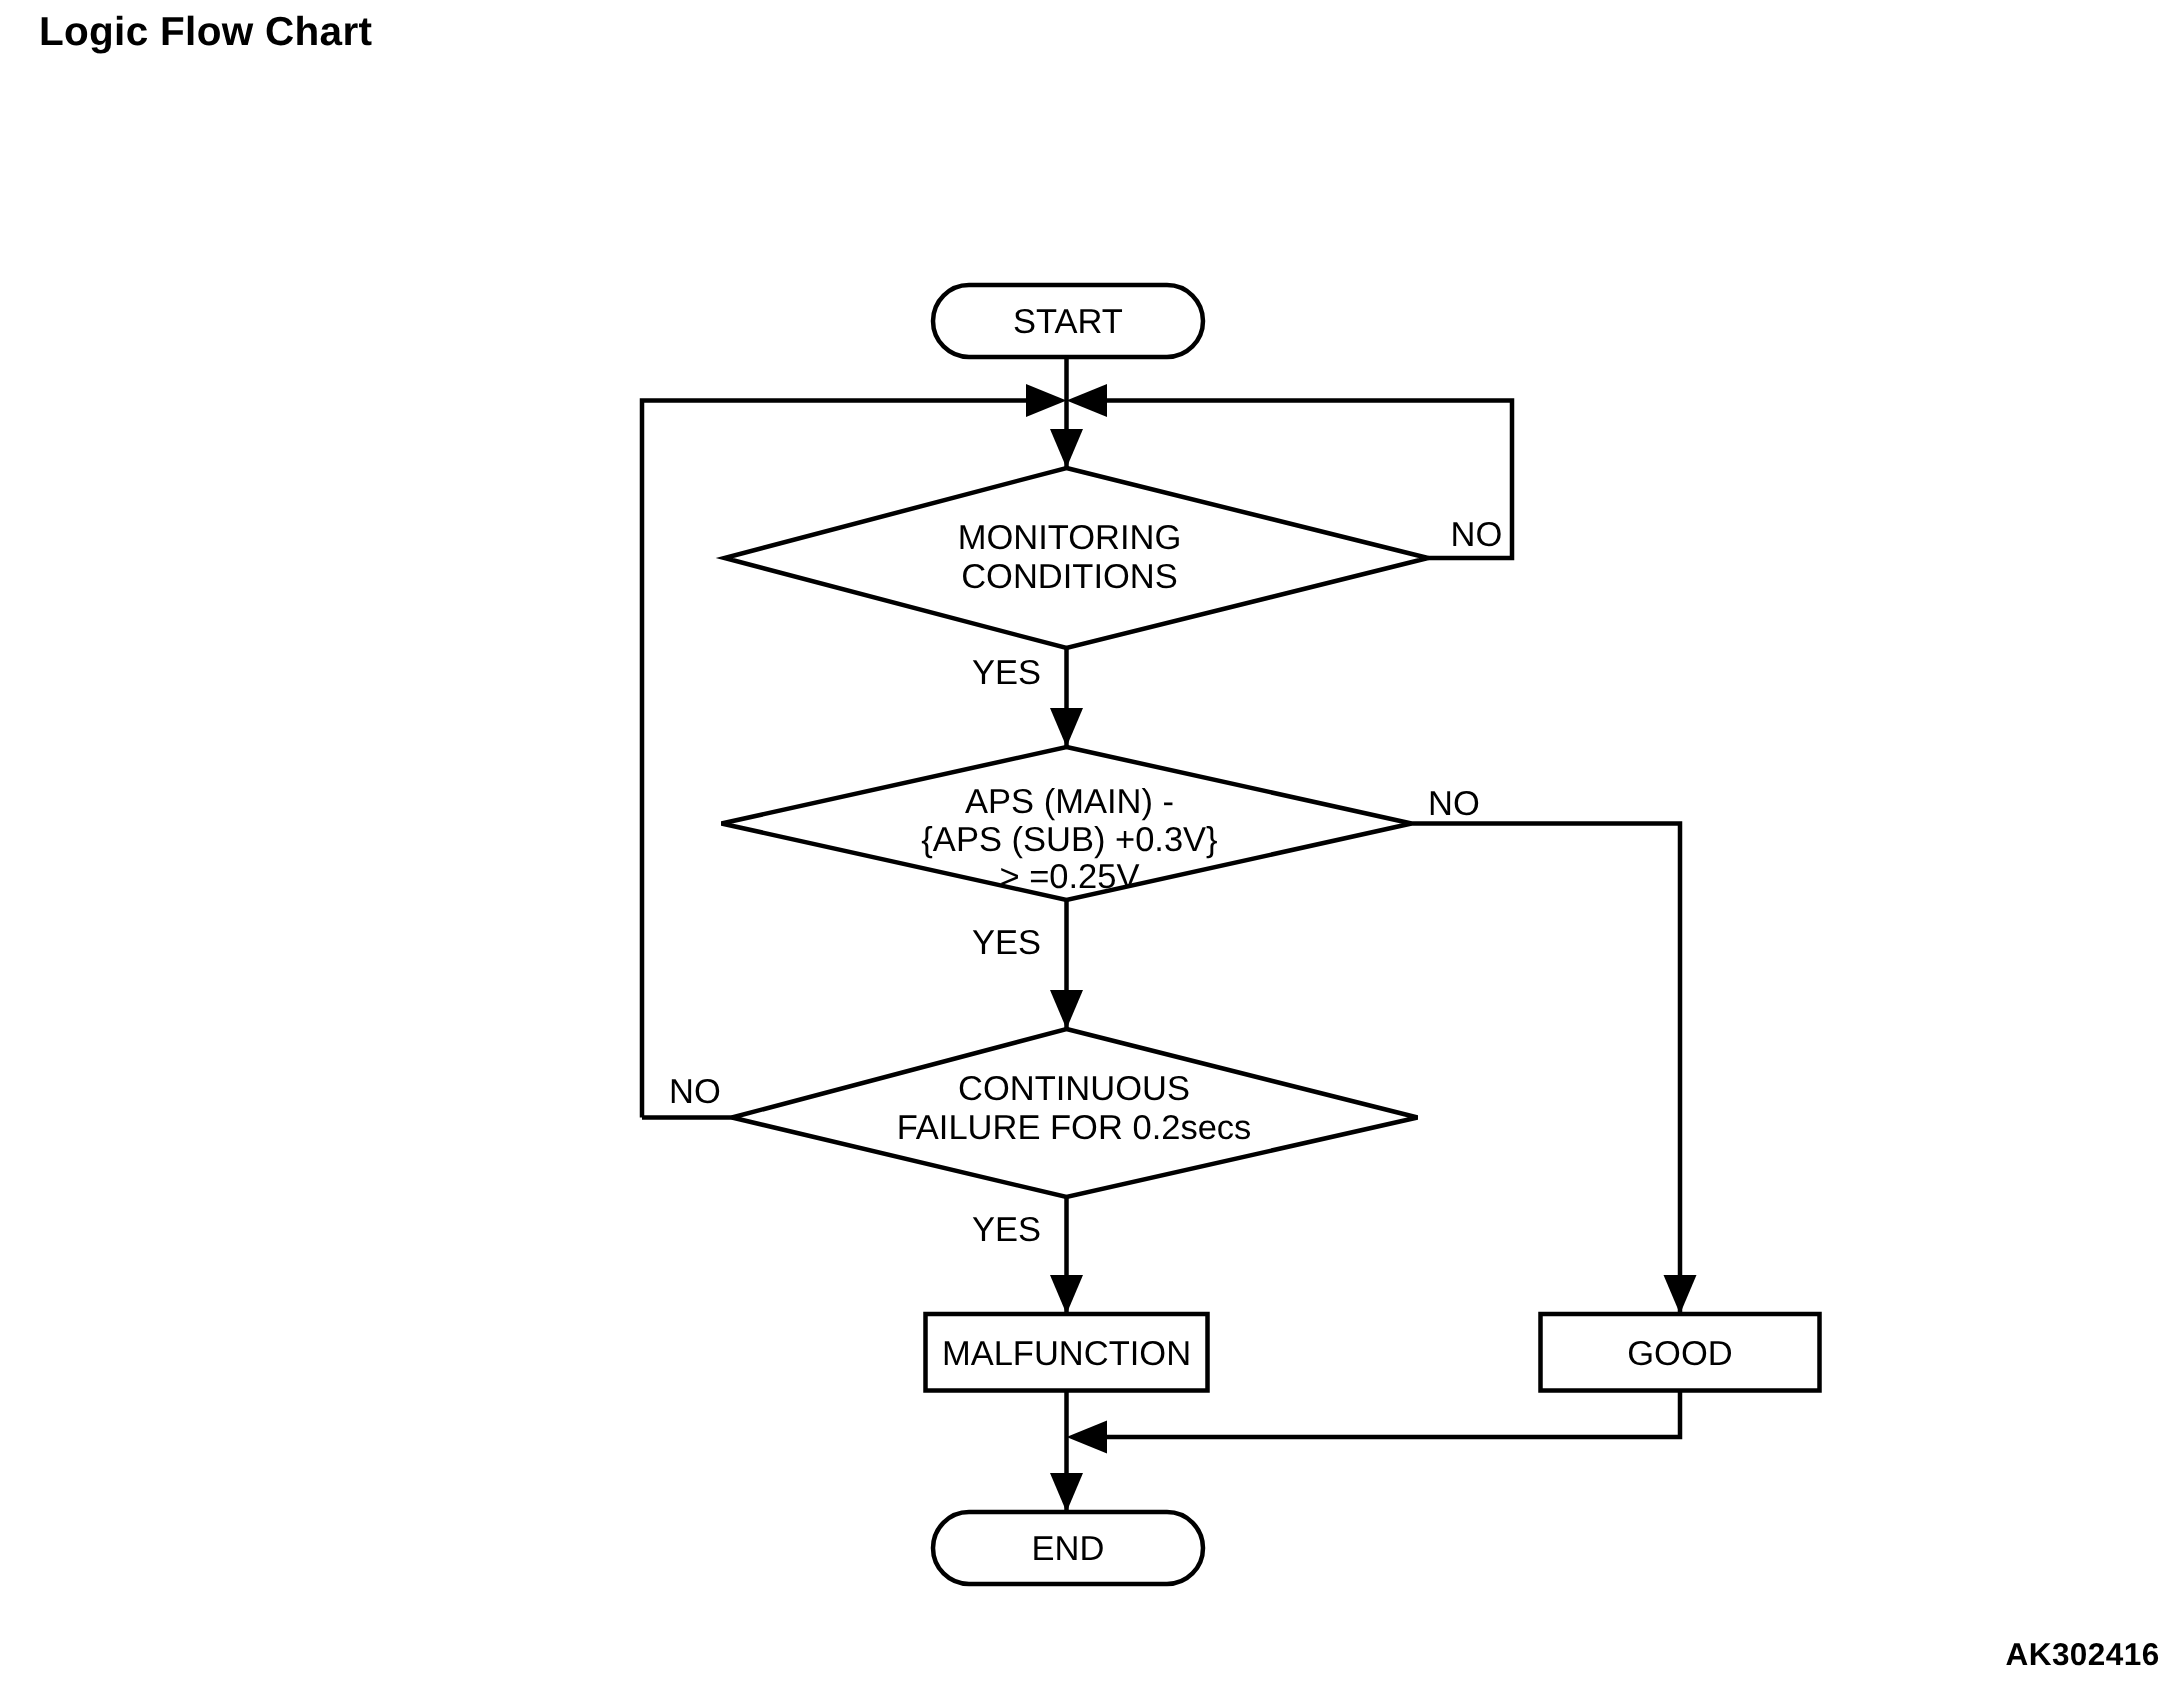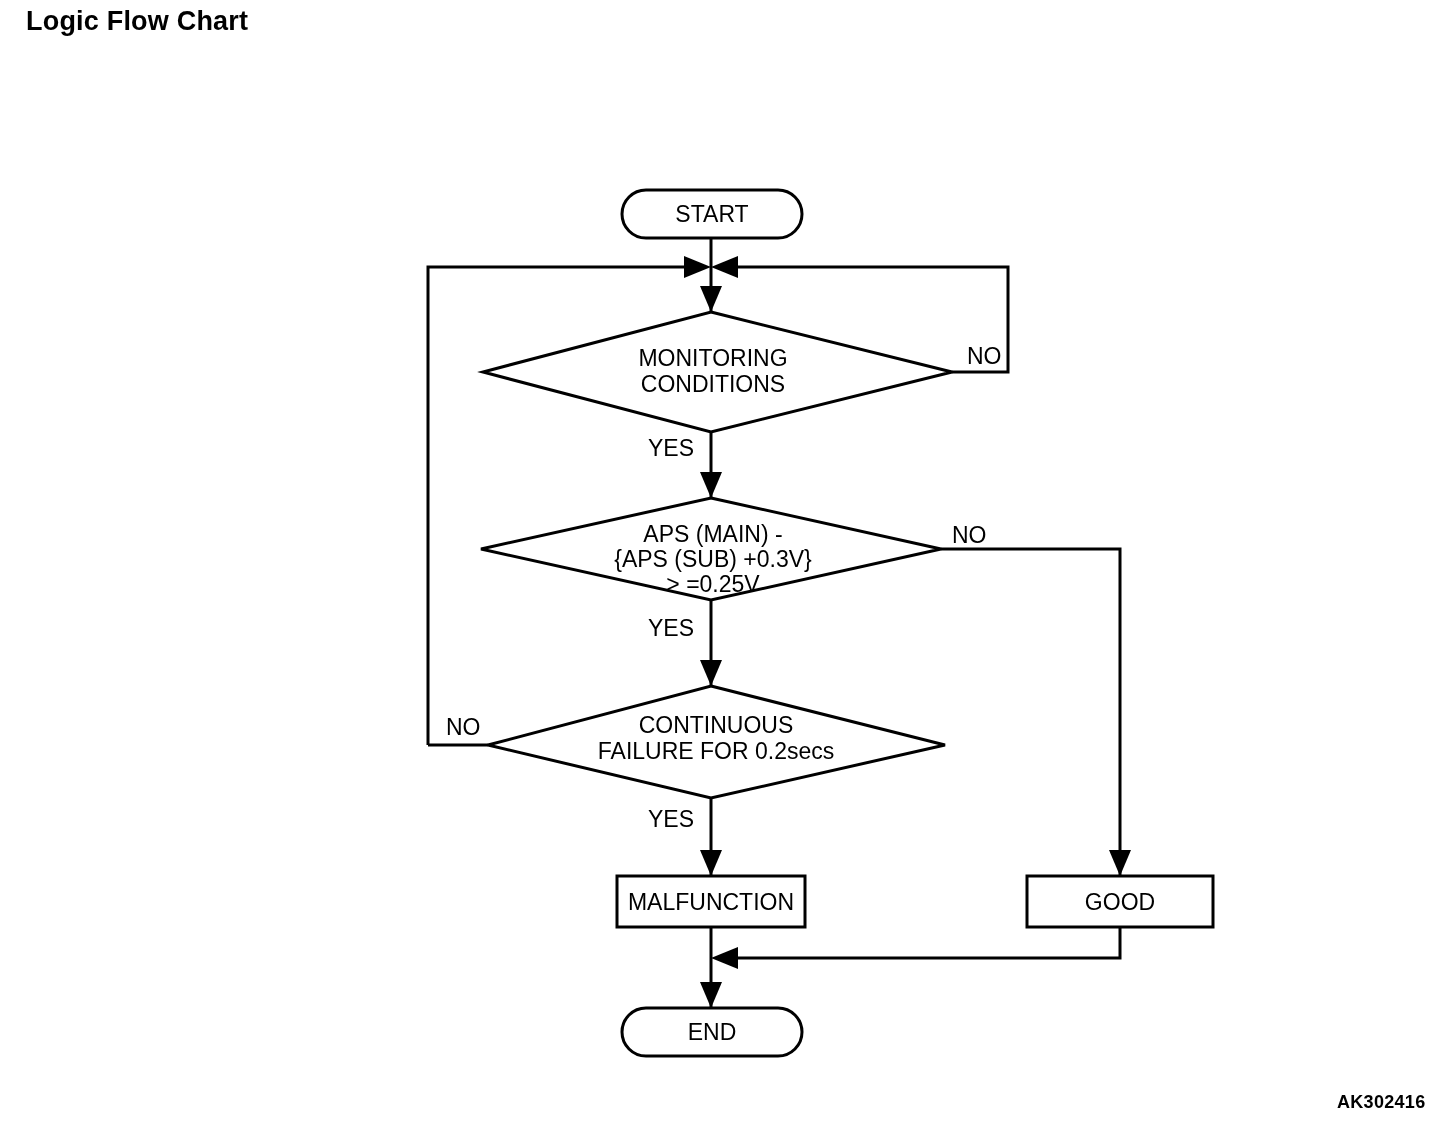--- a/index.html
+++ b/index.html
@@ -35,21 +35,21 @@
     position: absolute;
     left: 0;
     top: 0;
     width: 1456px;
     height: 1138px;
   }
   #part-number {
     position: absolute;
     left: 1337px;
     top: 1092px;
-    font-size: 18px;
+    font-size: 21px;
     font-weight: bold;
     letter-spacing: 0.3px;
     white-space: nowrap;
   }
   svg text {
     font-family: "Liberation Sans", sans-serif;
     fill: #000000;
   }
   .node-label {
     font-size: 23px;

